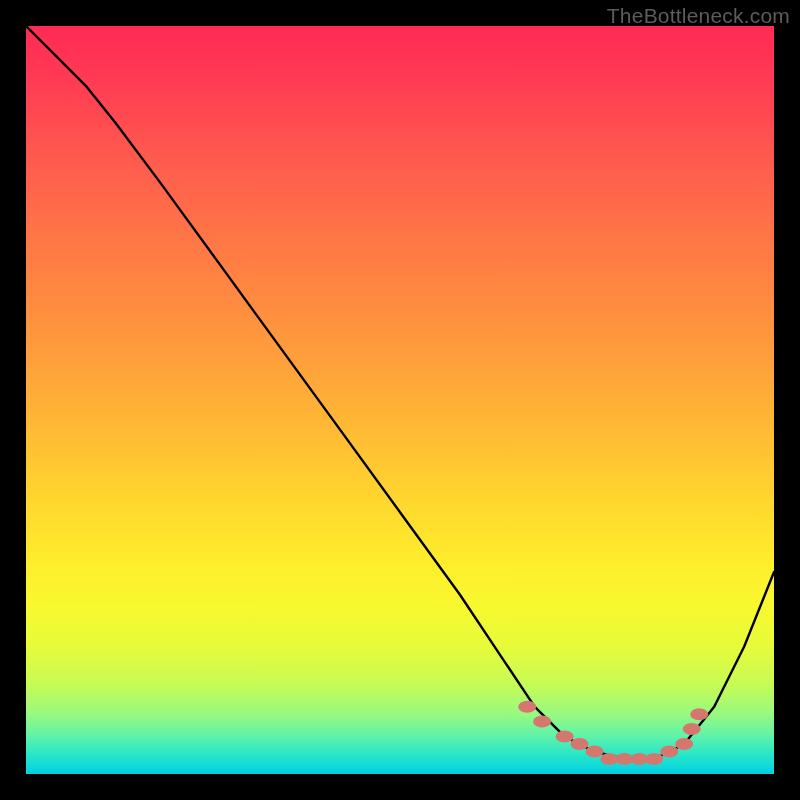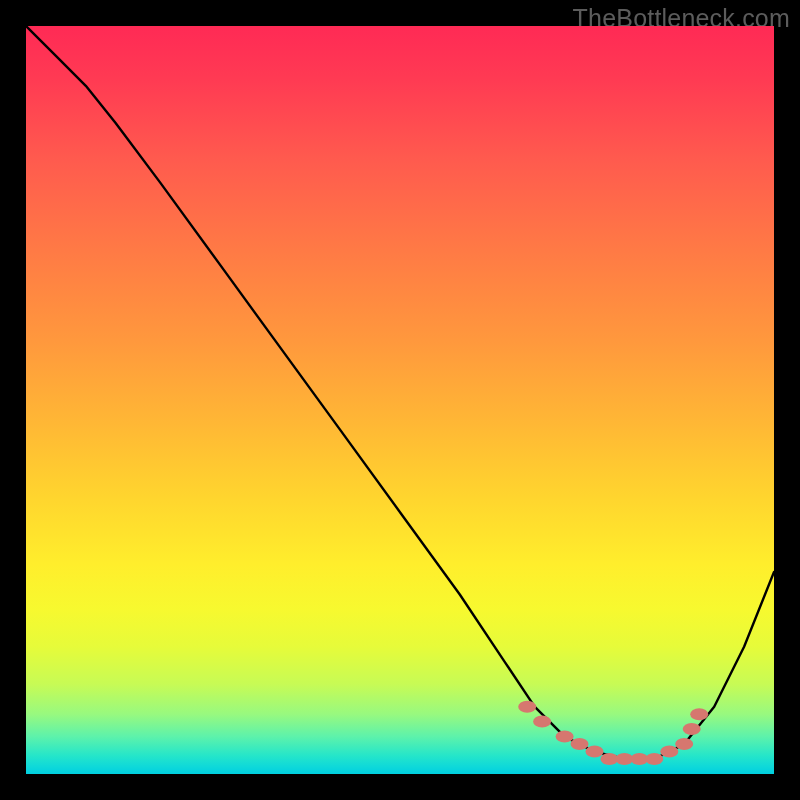--- a/index.html
+++ b/index.html
@@ -58,21 +58,21 @@
     left: 0;
     top: 0;
     width: 100%;
     height: 100%;
   }
   .watermark {
     position: absolute;
     top: 4px;
     right: 10px;
     color: #5c5c5c;
-    font-size: 25px;
+    font-size: 21px;
     letter-spacing: 0.2px;
     user-select: none;
   }
 </style>
 </head>
 <body>
 
 <div class="frame">
 
   <div class="watermark">TheBottleneck.com</div>

